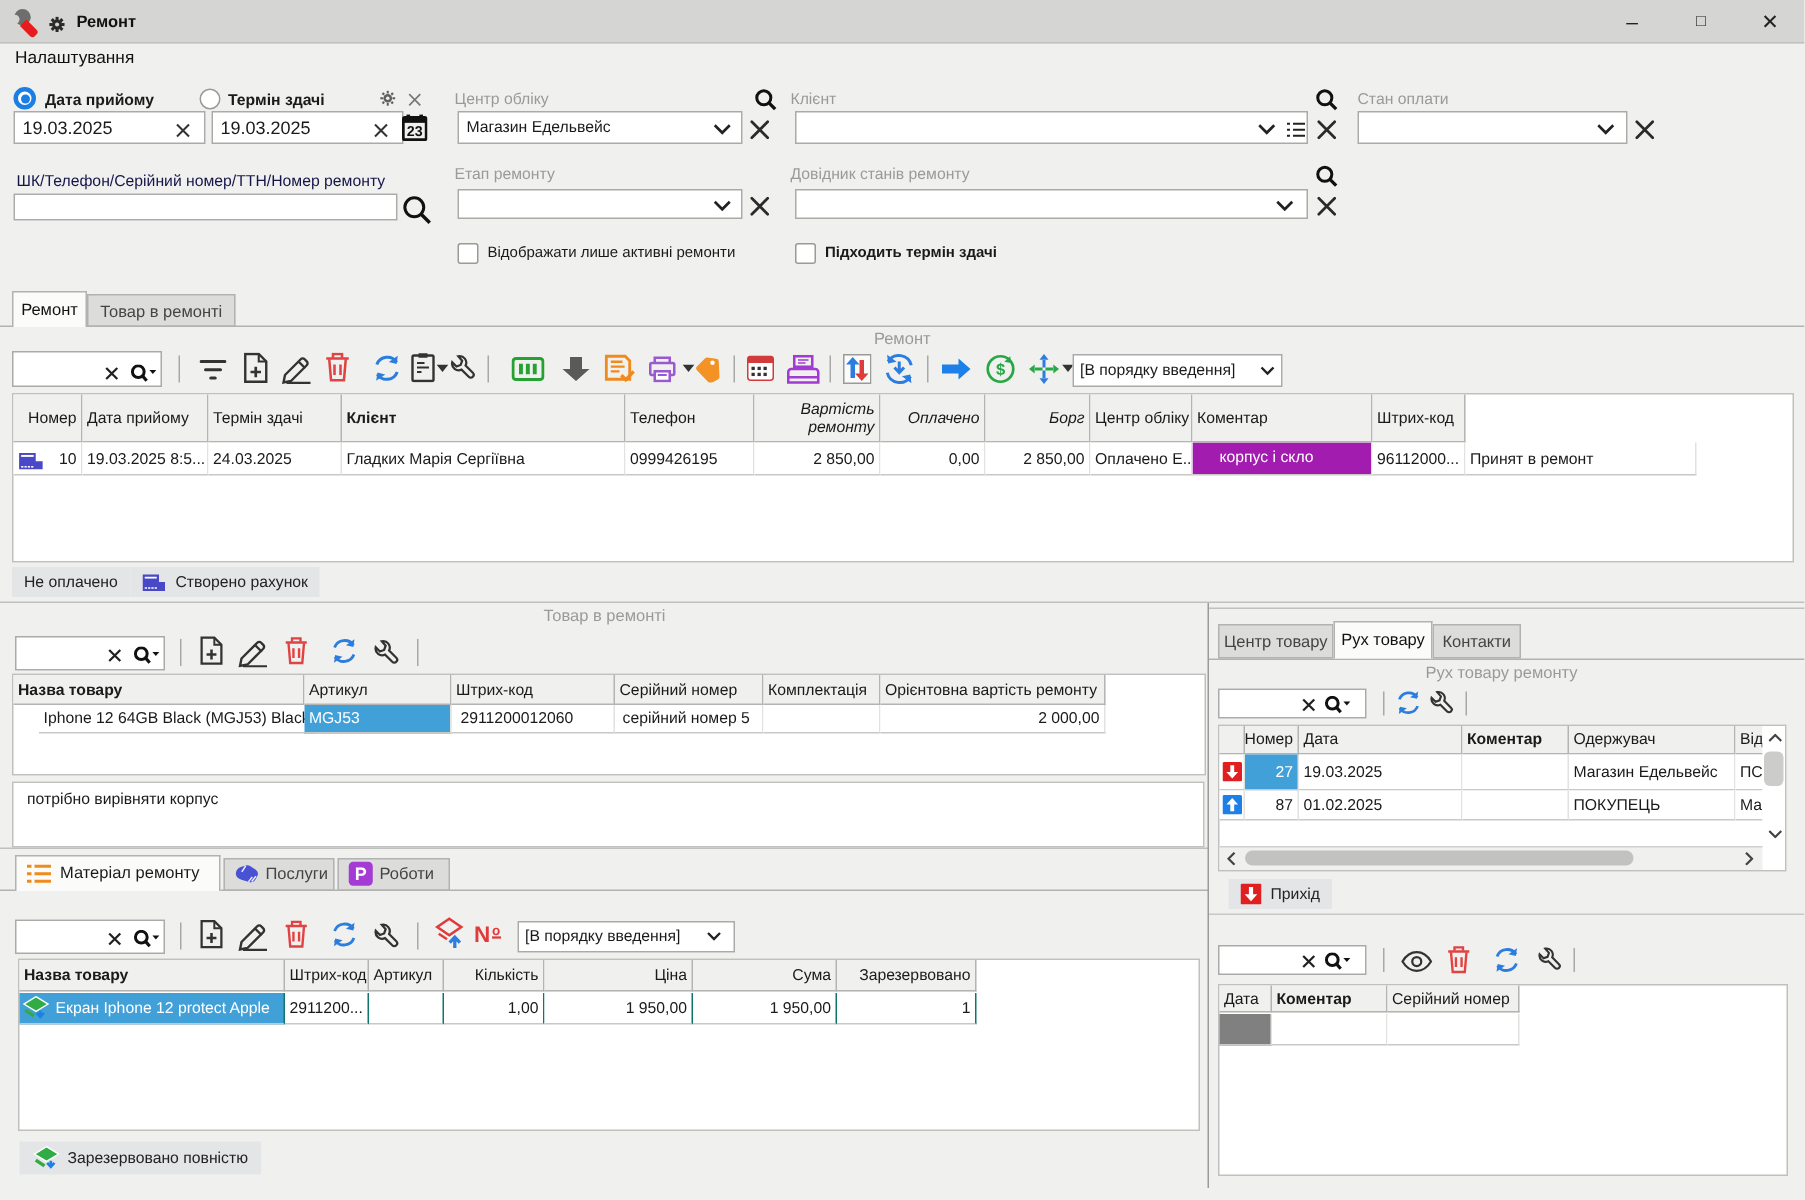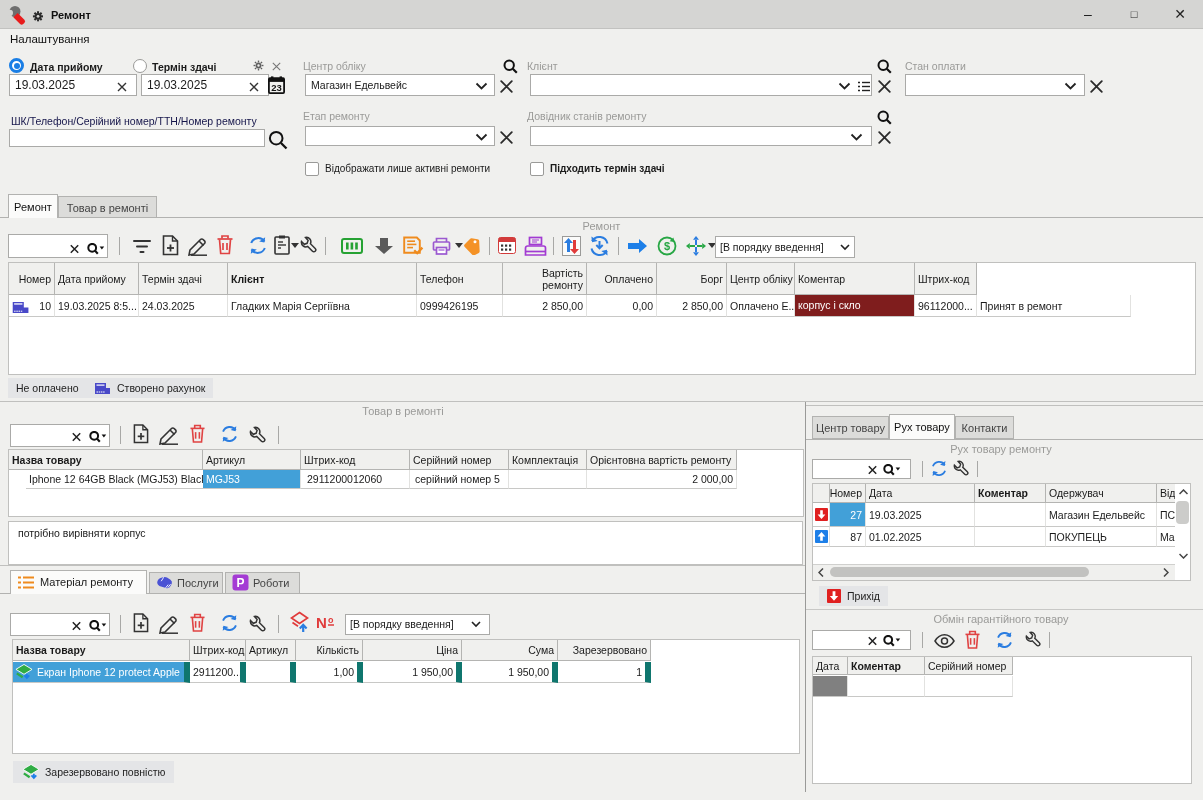--- a/index.html
+++ b/index.html
@@ -12,31 +12,31 @@
 
 .glabel { color:#9a9a98; font-size:11px; }
 .caption { color:#9a9a98; font-size:11px; text-align:center; }
 
 .inp { position:absolute; background:#fff; border:1px solid #aaaaa8; }
 
 .tab { position:absolute; border:1px solid #b2b2b0; background:#dcdcda; color:#444; font-size:11px; text-align:center; }
 .tab.active { background:#fbfbfa; border-bottom:none; color:#111; }
 
 .tblbox { position:absolute; background:#fff; border:1px solid #c0c0be; }
-.r { text-align:right; }
+.r { text-align:right;font-style:italic; }
 .sel { background:#42a0d8; color:#fff; }
 
 .chip { position:absolute; background:#e4e5e7; color:#222; font-size:10.5px; display:flex; align-items:center; padding:0 8px; }
 .sep { position:absolute; width:1px; background:#a8a8a6; }
 .mh { position:absolute; top:263px; height:32px; background:#f0f0ee; border-right:1px solid #b4b4b2; border-bottom:1px solid #b4b4b2; font-size:10.5px; padding:0 3px; display:flex; align-items:center; overflow:hidden; white-space:nowrap; }
 .mr { position:absolute; top:295px; height:22px; background:#fff; border-right:1px solid #e2e2e0; border-bottom:1px solid #c8c8c6; font-size:10.5px; padding:0 3px; display:flex; align-items:center; overflow:hidden; white-space:nowrap; }
 .th2 { position:absolute; top:450px; height:20px; background:#f0f0ee; border-right:1px solid #b4b4b2; border-bottom:1px solid #b4b4b2; font-size:10.5px; padding:0 3px; display:flex; align-items:center; overflow:hidden; white-space:nowrap; }
 .tr2 { position:absolute; top:470px; height:19px; background:#fff; border-right:1px solid #e2e2e0; border-bottom:1px solid #c8c8c6; font-size:10.5px; padding:0 3px; display:flex; align-items:center; overflow:hidden; white-space:nowrap; }
 .th3 { position:absolute; top:640px; height:21px; background:#f0f0ee; border-right:1px solid #b4b4b2; border-bottom:1px solid #b4b4b2; font-size:10.5px; padding:0 3px; display:flex; align-items:center; overflow:hidden; white-space:nowrap; }
-.tr3 { position:absolute; top:662px; height:21px; background:#fff; border-right:6px solid #0f766e; border-bottom:1px solid #c8c8c6; font-size:10.5px; padding:0 3px; display:flex; align-items:center; overflow:hidden; white-space:nowrap; }
+.tr3 { position:absolute; top:662px; height:21px; background:#fff; border-right:1px solid #0f766e; border-bottom:1px solid #c8c8c6; font-size:10.5px; padding:0 3px; display:flex; align-items:center; overflow:hidden; white-space:nowrap; }
 .th4 { position:absolute; top:484px; height:19px; background:#f0f0ee; border-right:1px solid #b4b4b2; border-bottom:1px solid #b4b4b2; font-size:10.5px; padding:0 3px; display:flex; align-items:center; overflow:hidden; white-space:nowrap; }
 .tr4 { position:absolute; top:503px; height:24px; background:#fff; border-right:1px solid #e2e2e0; border-bottom:1px solid #c8c8c6; font-size:10.5px; padding:0 3px; display:flex; align-items:center; overflow:hidden; white-space:nowrap; }
 .tr4.row2 { top:527px; height:20px; }
 .th5 { position:absolute; top:657px; height:18px; background:#f0f0ee; border-right:1px solid #b4b4b2; border-bottom:1px solid #b4b4b2; font-size:10.5px; padding:0 3px; display:flex; align-items:center; overflow:hidden; white-space:nowrap; }
 .tr5 { position:absolute; top:676px; height:21px; background:#fff; border-right:1px solid #e2e2e0; border-bottom:1px solid #c8c8c6; font-size:10.5px; padding:0 3px; display:flex; align-items:center; overflow:hidden; white-space:nowrap; }
 .tr2.sel, .tr3.sel, .tr4.sel { background:#42a0d8 !important; color:#fff !important; }
 .chip { white-space:nowrap; }
 .icon { position:absolute; }
 </style></head>
 <body>
@@ -392,21 +392,21 @@
       </svg>10</div>
 <div class="mr" style="left:55px;width:84px">19.03.2025 8:5...</div>
 <div class="mr" style="left:139px;width:89px">24.03.2025</div>
 <div class="mr" style="left:228px;width:189px">Гладких Марія Сергіївна</div>
 <div class="mr" style="left:417px;width:86px">0999426195</div>
 <div class="mr" style="left:503px;width:84px;justify-content:flex-end">2 850,00</div>
 <div class="mr" style="left:587px;width:70px;justify-content:flex-end">0,00</div>
 <div class="mr" style="left:657px;width:70px;justify-content:flex-end">2 850,00</div>
 <div class="mr" style="left:727px;width:68px">Оплачено Е...</div>
 <div class="mr" style="left:795px;width:120px;padding:0">
-      <span style="background:#7f1d1d;color:#fff;display:block;width:100%;height:100%;line-height:21px;padding:0 3px">корпус і скло</span>
+      <span style="background:#a21caf;color:#fff;display:block;width:100%;height:100%;line-height:21px;padding:0 18px">корпус і скло</span>
     </div>
 <div class="mr" style="left:915px;width:62px">96112000...</div>
 <div class="mr" style="left:977px;width:154px">Принят в ремонт</div>
 
 <div class="chip" style="left:8px;top:378px;height:20px">Не оплачено</div>
 <div class="chip" style="left:87px;top:378px;height:20px"><svg width="17" height="13" viewBox="0 0 17 13" style="margin-right:5px">
         <path d="M0 1 h11 v5 h4 v6 h-15 z" fill="#4949c8"></path>
         <rect x="1.5" y="2.5" width="8" height="1.2" fill="#fff"></rect>
         <g fill="#fff">
           <rect x="1.5" y="9.5" width="1.5" height="1"></rect>
@@ -676,21 +676,20 @@
 <svg class="icon" style="left:1163px;top:568px" width="6" height="9" viewBox="0 0 6 9">
       <path d="M1 0.5 L5 4.5 1 8.5" fill="none" stroke="#444" stroke-width="1.5"></path>
     </svg>
 
 <div class="chip" style="left:819px;top:586px;height:20px"><svg width="14" height="14" viewBox="0 0 13 13" style="margin-right:6px">
         <rect width="13" height="13" rx="1" fill="#e02020"></rect>
         <path d="M6.5 11 L2.6 6.6 H5.2 V2.2 h2.6 v4.4 h2.6 z" fill="#fff"></path>
       </svg>Прихід</div>
 
 <div class="abs" style="left:806px;top:609px;width:397px;height:1px;background:#c8c8c6"></div>
-<div class="caption abs" style="left:806px;top:613px;width:390px">Обмін гарантійного товару</div>
 <div class="inp" style="left:812px;top:630px;width:99px;height:20px"></div>
 <svg class="icon" style="left:868px;top:636px" width="9" height="10" viewBox="0 0 9 10">
       <path d="M0.8 1.3 L8.2 8.7 M8.2 1.3 L0.8 8.7" stroke="#222" stroke-width="1.5" fill="none"></path>
     </svg>
 <svg class="icon" style="left:883px;top:635px" width="18" height="13" viewBox="0 0 18 13">
       <circle cx="5.2" cy="4.8" r="3.9" fill="none" stroke="#111" stroke-width="2"></circle>
       <line x1="8" y1="7.6" x2="10.8" y2="10.8" stroke="#111" stroke-width="2.1"></line>
       <path d="M12.6 3.6 h4.6 l-2.3 2.8z" fill="#111"></path>
     </svg>
 <div class="sep" style="left:922px;top:632px;height:16px"></div>

